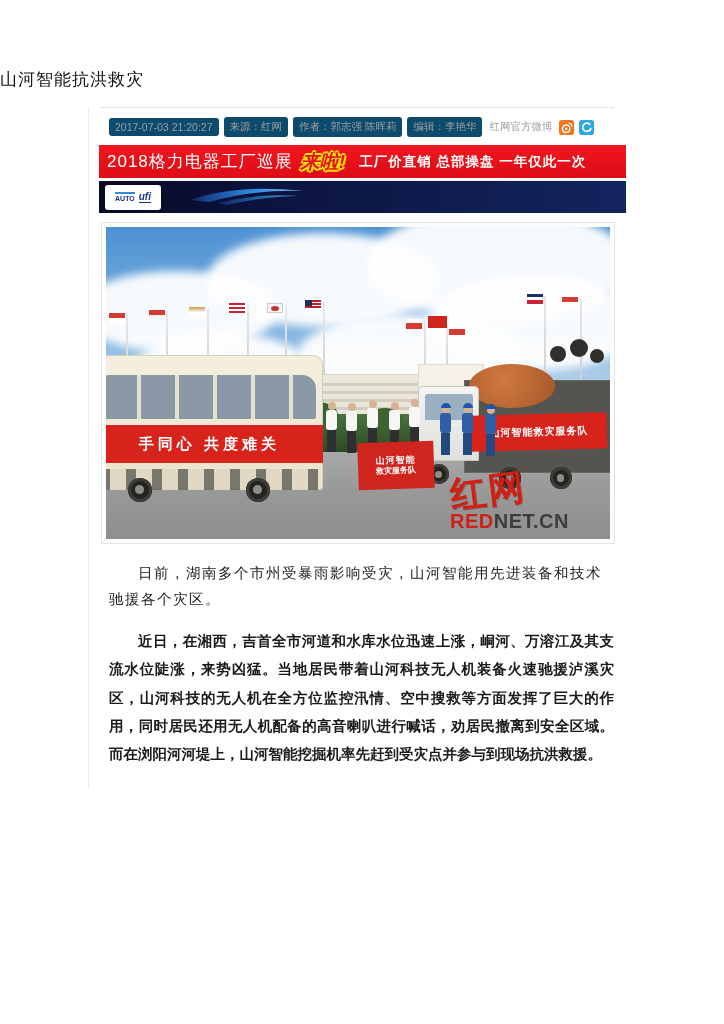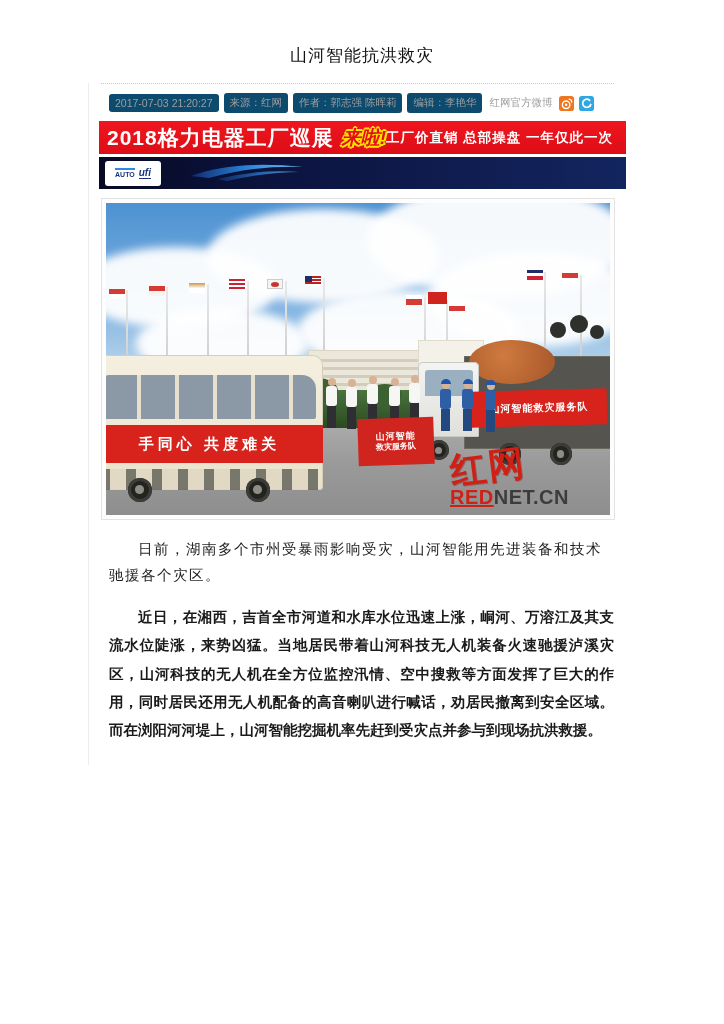--- a/index.html
+++ b/index.html
@@ -1,42 +1,42 @@
 <!DOCTYPE html>
 <html lang="zh"><head>
 <meta charset="utf-8">
 <style>
   * { margin:0; padding:0; box-sizing:border-box; }
   html,body { background:#ffffff; }
   body { width:724px; height:1024px; font-family:"Liberation Sans", sans-serif; color:#222; overflow:hidden; }
   .page { position:relative; width:724px; height:1024px; background:#fff; }
 
-  .doc-title { padding-top:44px; text-align:center; font-family:"Liberation Serif", serif;
+  .doc-title { padding-top:68px; text-align:left; font-family:"Liberation Serif", serif;
                font-size:17px; color:#111; letter-spacing:1px; }
 
   .article { margin:16px 0 0 88px; width:538px; border-left:1px solid #ededed; padding-bottom:20px; }
 
   .headline { padding:10px 12px 6px 12px; text-align:center; font-size:21px; font-weight:bold;
               color:#1c1c1c; letter-spacing:1px; }
   .dotted-divider { margin:5px 12px 0 12px; border-bottom:1px dotted #c9c9c9; height:1px; }
 
   .meta-row { margin:9px 12px 0 20px; display:flex; align-items:center; gap:5px;
               font-size:10.5px; color:#9e9e9e; white-space:nowrap; }
   .meta-badge { background:#0c4a6e; border-radius:3px; padding:3px 6px; color:#9e9e9e; }
   .meta-plain { padding:3px 2px; color:#9e9e9e;text-align:right; }
   .share-icon { width:15px; height:15px; display:inline-block; vertical-align:middle; cursor:pointer; }
 
   
   .ad-gree { margin:8px 0 0 10px; width:527px; height:33px; background:linear-gradient(180deg,#f0161f,#dd0d16);
              display:flex; align-items:center; padding:0 8px; overflow:hidden; cursor:pointer; }
-  .ad-gree-title { color:#fff; font-weight:700; font-size:21px; letter-spacing:1px;text-align:center; }
+  .ad-gree-title { color:#fff; font-weight:400; font-size:17px; letter-spacing:1px;text-align:center; }
   .ad-gree-burst { margin-left:8px; font-size:19px; font-weight:900; font-style:italic; color:#e60f19;
                    text-shadow:-1px -1px 0 #ffe100,1px -1px 0 #ffe100,-1px 1px 0 #ffe100,1px 1px 0 #ffe100,
                                2px 1px 0 #ffe100,-2px 1px 0 #ffe100,0 2px 0 #ffe100,0 -2px 0 #ffe100; }
-  .ad-gree-tagline { color:#fff; font-weight:bold; font-size:13.5px; letter-spacing:1px; }
+  .ad-gree-tagline { margin-left:14px; color:#fff; font-weight:bold; font-size:13.5px; letter-spacing:1px; }
 
   
   .ad-auto { margin:3px 0 0 10px; width:527px; height:31px;
              background:linear-gradient(90deg,#070a24 0%,#0c1440 35%,#13255f 100%);
              display:flex; align-items:center; padding:16px 6px; overflow:hidden; cursor:pointer; }
   .auto-logo-box { width:56px; height:25px; background:#fff; border-radius:3px; display:flex;
                    align-items:center; justify-content:center; gap:4px; flex:0 0 auto; }
   .auto-logo-main { font-size:7px; font-weight:900; color:#16347c; line-height:1;
                     border-top:2px solid #2f8be0; padding-top:1px; }
   .auto-logo-ufi { font-size:10px; font-weight:900; font-style:italic; color:#16347c;
@@ -57,21 +57,21 @@
               background:repeating-linear-gradient(180deg,#c9c2b2 0 3px,transparent 3px 8px); opacity:.7; }
   .building2 { position:absolute; left:62%; top:44%; width:13%; height:23%; background:#f4f1e9;
                box-shadow:inset 0 0 0 1px #e0dccd; }
   .trees { position:absolute; left:0; top:60%; width:100%; height:13%;
            background:linear-gradient(180deg,#4a7340 0%,#335427 70%,#2a451f 100%);
            border-radius:30% 40% 20% 35% / 80% 90% 0 0; }
   .tree-bump { position:absolute; background:#3c6132; border-radius:50%; }
   .ground { position:absolute; left:0; top:72%; width:100%; height:28%;
             background:linear-gradient(180deg,#a9a9a9 0%,#9a9a9a 40%,#8e8e8e 100%); }
 
-  .bus { position:absolute; left:-2%; top:41%; width:45%; height:47%;margin-top:24px; }
+  .bus { position:absolute; left:-2%; top:41%; width:45%; height:47%; }
   .bus-body { position:absolute; inset:0 0 8% 0; background:linear-gradient(180deg,#f4efdf,#e9e2cc);
               border-radius:10px 10px 4px 4px; box-shadow:inset 0 0 0 1px #d6cfb8; }
   .bus-windows { position:absolute; left:3%; top:14%; width:94%; height:30%;
                  background:repeating-linear-gradient(90deg,#8b98a6 0 34px,#e7e0cc 34px 38px);
                  border-radius:6px 14px 2px 2px; }
   .bus-banner { position:absolute; left:0; top:48%; width:100%; height:26%; background:#d8231d;
                 display:flex; align-items:center; justify-content:center; color:#fff;
                 font-weight:900; font-size:15px; letter-spacing:4px; white-space:nowrap; }
   .bus-skirt { position:absolute; left:2%; bottom:8%; width:96%; height:14%;
                background:repeating-linear-gradient(90deg,#5c5c54 0 10px,#ded6c0 10px 26px); opacity:.8; }
@@ -104,21 +104,21 @@
                    background:#9ab0c0; border-radius:3px 3px 0 0; }
   .truck-banner { position:absolute; left:72.5%; top:60%; width:27%; height:11.5%; background:#d8231d;
                   transform:rotate(-1.5deg); display:flex; align-items:center; justify-content:center;
                   color:#fff; font-weight:bold; font-size:10px; letter-spacing:1px; white-space:nowrap; }
 
   .watermark { position:absolute; right:10px; bottom:6px; text-align:left; width:150px; }
   .wm-cn { font-size:36px; font-weight:900; color:#cf2016; transform:rotate(-7deg);
            display:inline-block; letter-spacing:2px; text-shadow:1px 1px 0 rgba(120,0,0,.35); }
   .wm-en { font-size:20px; font-weight:900; letter-spacing:.5px; margin-top:-6px;
            font-family:"Liberation Sans", sans-serif; }
-  .wm-en .red { color:#cf2016;text-decoration:underline; } .wm-en .dark { color:#3c3c3c; }
+  .wm-en .red { color:#cf2016; } .wm-en .dark { color:#3c3c3c; }
 
   
   .caption { margin:16px 14px 0 20px; font-family:"Liberation Serif", serif; 
              font-size:14.5px; letter-spacing:1.5px; line-height:1.8; text-indent:2em; color:#1e1e1e; }
   .para { margin:15px 12px 0 20px; font-size:14.5px; line-height:1.95; text-indent:2em; color:#1a1a1a;
           text-align:justify; }
   .para-serif { font-family:"Liberation Serif", serif; font-weight:normal; }
   .para-sans  { font-family:"Liberation Sans", sans-serif; font-weight:600; }
 </style>
 </head>

